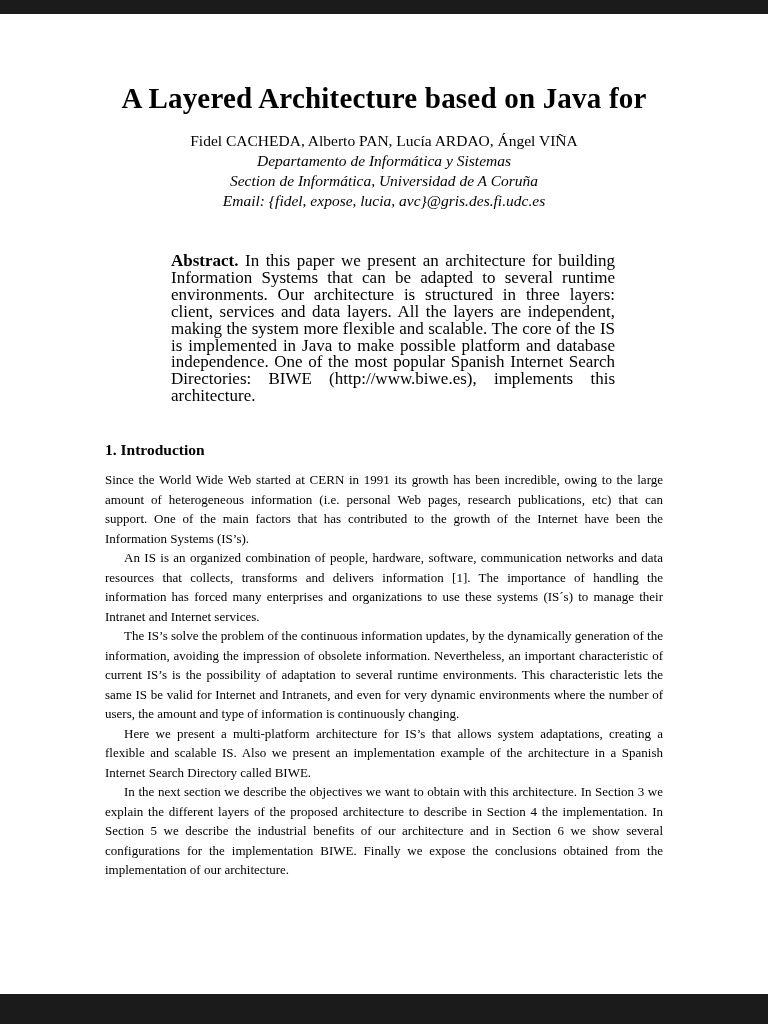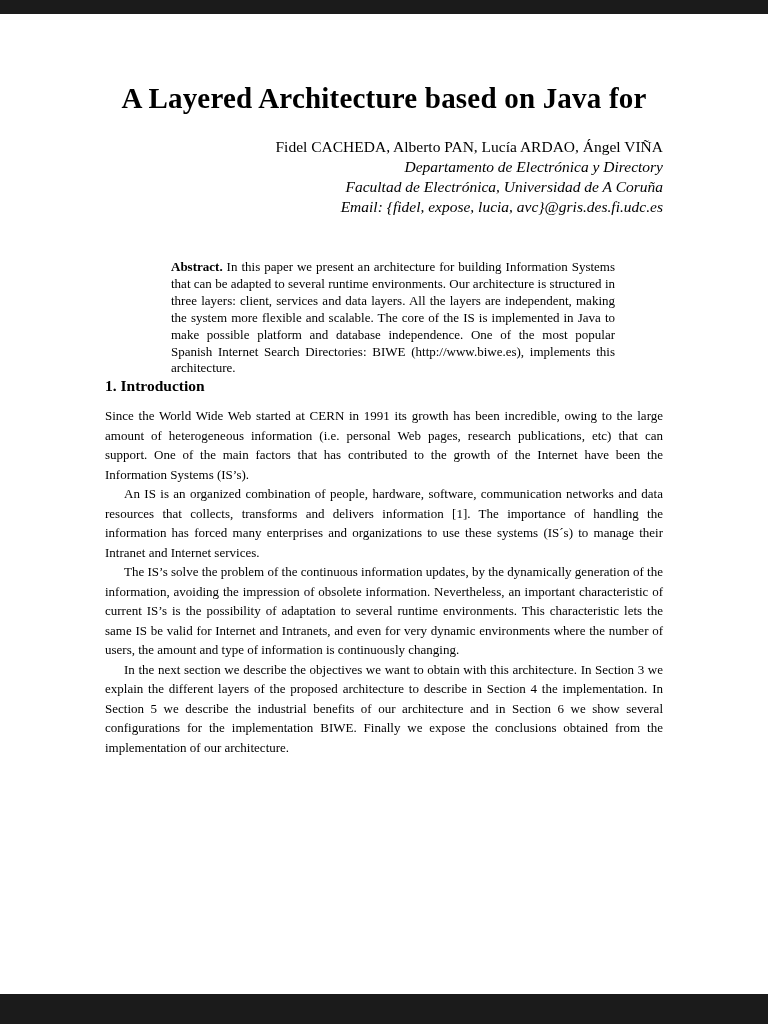--- a/index.html
+++ b/index.html
@@ -24,37 +24,38 @@
     overflow: hidden;
   }
   .title {
     text-align: center;
     font-weight: bold;
     font-size: 29px;
     line-height: 37px;
     letter-spacing: 0.2px;
   }
   .authors-block {
-    margin-top: 20px;
-    text-align: right;
+    margin-top: 14px;
+    text-align: center;
     font-size: 15.5px;
     line-height: 20px;
   }
   .authors { font-style: normal; }
   .affil { font-style: italic; }
   .abstract {
     margin: 42px 48px 0 66px;
-    font-size: 13px;
+    font-size: 17px;
     line-height: 16.9px;
     text-align: justify;
   }
   .abstract .lbl { font-weight: bold; }
   .section-heading {
     font-weight: bold;
     font-size: 15.5px;
+    margin-top: 36px;
   }
   .body-text {
     margin-top: 11px;
     font-size: 13px;
     line-height: 19.5px;
     text-align: justify;
   }
   .body-text p.indent { text-indent: 19px; }
   .body-text p { margin: 0; }
 </style>
@@ -63,32 +64,33 @@
 
 <div class="viewer">
   <div class="page">
 
     <h1 class="title">
       <span>A Layered Architecture based on Java for</span><br>
     </h1>
 
     <div class="authors-block">
       <div class="authors">Fidel CACHEDA, Alberto PAN, Lucía ARDAO, Ángel VIÑA</div>
-      <div class="affil">Departamento de Electrónica y Directory</div>
-      <div class="affil">Facultad de Electrónica, Universidad de A Coruña</div>
+      <div class="affil">Departamento de Informática y Sistemas</div>
+      <div class="affil">Section de Informática, Universidad de A Coruña</div>
       <div class="affil">Email: {fidel, expose, lucia, avc}@gris.des.fi.udc.es</div>
     </div>
 
     <div class="abstract">
       <span class="lbl">Abstract.</span><span> In this paper we present an architecture for building Information Systems that can be adapted to several runtime environments. Our architecture is structured in three layers: client, services and data layers. All the layers are independent, making the system more flexible and scalable. The core of the IS is implemented in Java to make possible platform and database independence. One of the most popular Spanish Internet Search Directories: BIWE (http://www.biwe.es), implements this architecture.</span>
     </div>
 
     <h2 class="section-heading">1. Introduction</h2>
 
     <div class="body-text">
       <p>Since the World Wide Web started at CERN in 1991 its growth has been incredible, owing to the large amount of heterogeneous information (i.e. personal Web pages, research publications, etc) that can support. One of the main factors that has contributed to the growth of the Internet have been the Information Systems (IS’s).</p>
       <p class="indent">An IS is an organized combination of people, hardware, software, communication networks and data resources that collects, transforms and delivers information [1]. The importance of handling the information has forced many enterprises and organizations to use these systems (IS´s) to manage their Intranet and Internet services.</p>
       <p class="indent">The IS’s solve the problem of the continuous information updates, by the dynamically generation of the information, avoiding the impression of obsolete information. Nevertheless, an important characteristic of current IS’s is the possibility of adaptation to several runtime environments. This characteristic lets the same IS be valid for Internet and Intranets, and even for very dynamic environments where the number of users, the amount and type of information is continuously changing.</p>
+      <p class="indent">Here we present a multi-platform architecture for IS’s that allows system adaptations, creating a flexible and scalable IS. Also we present an implementation example of the architecture in a Spanish Internet Search Directory called BIWE.</p>
       <p class="indent">In the next section we describe the objectives we want to obtain with this architecture. In Section 3 we explain the different layers of the proposed architecture to describe in Section 4 the implementation. In Section 5 we describe the industrial benefits of our architecture and in Section 6 we show several configurations for the implementation BIWE. Finally we expose the conclusions obtained from the implementation of our architecture.</p>
     </div>
 
   </div>
 </div>
 
 </body></html>

